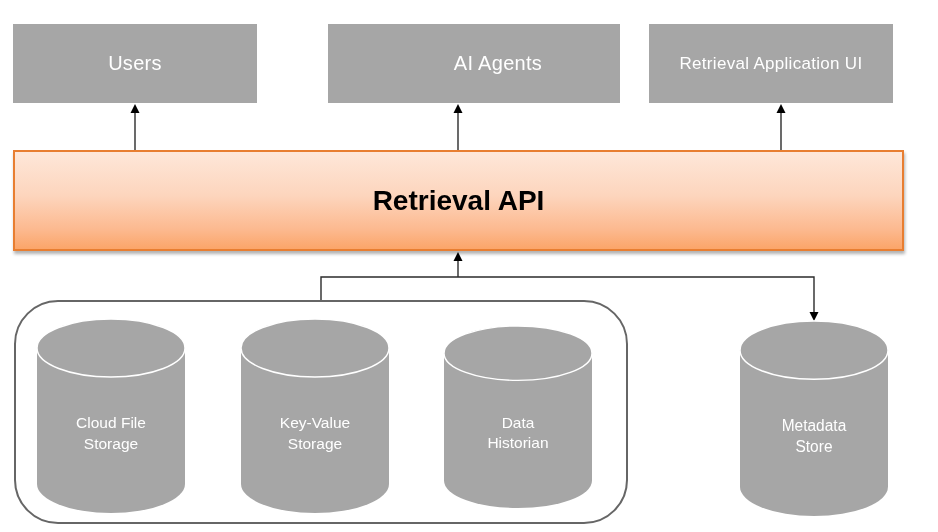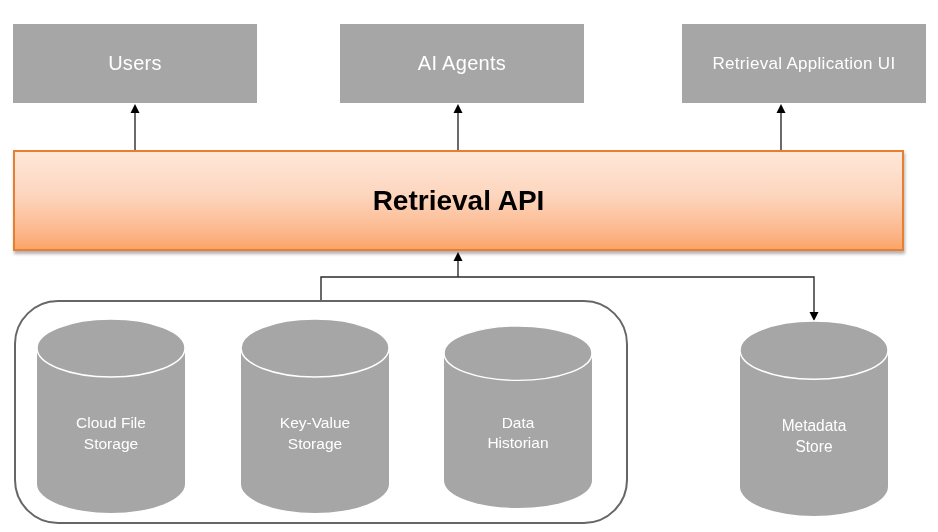--- a/index.html
+++ b/index.html
@@ -38,22 +38,22 @@
     background: #a6a6a6;
     color: #ffffff;
     display: flex;
     align-items: center;
     justify-content: center;
     font-size: 20px;
     letter-spacing: 0.3px;
   }
   .gbox.small-label { font-size: 17px; }
   #users-box   { left: 13px; }
-  #agents-box  { left: 340px; }
-  #ui-box      { left: 682px; }
+  #agents-box  { left: 328px; padding-left: 48px; }
+  #ui-box      { left: 649px; }
   .api-bar {
     position: absolute;
     left: 13px;
     top: 150px;
     width: 887px;
     height: 97px;
     background: linear-gradient(to bottom, #fee7d9 0%, #fdd5bd 45%, #fcb98f 80%, #fba569 100%);
     border: 2px solid #e87e31;
     box-shadow: 1px 3px 3px rgba(0,0,0,0.30);
     display: flex;

